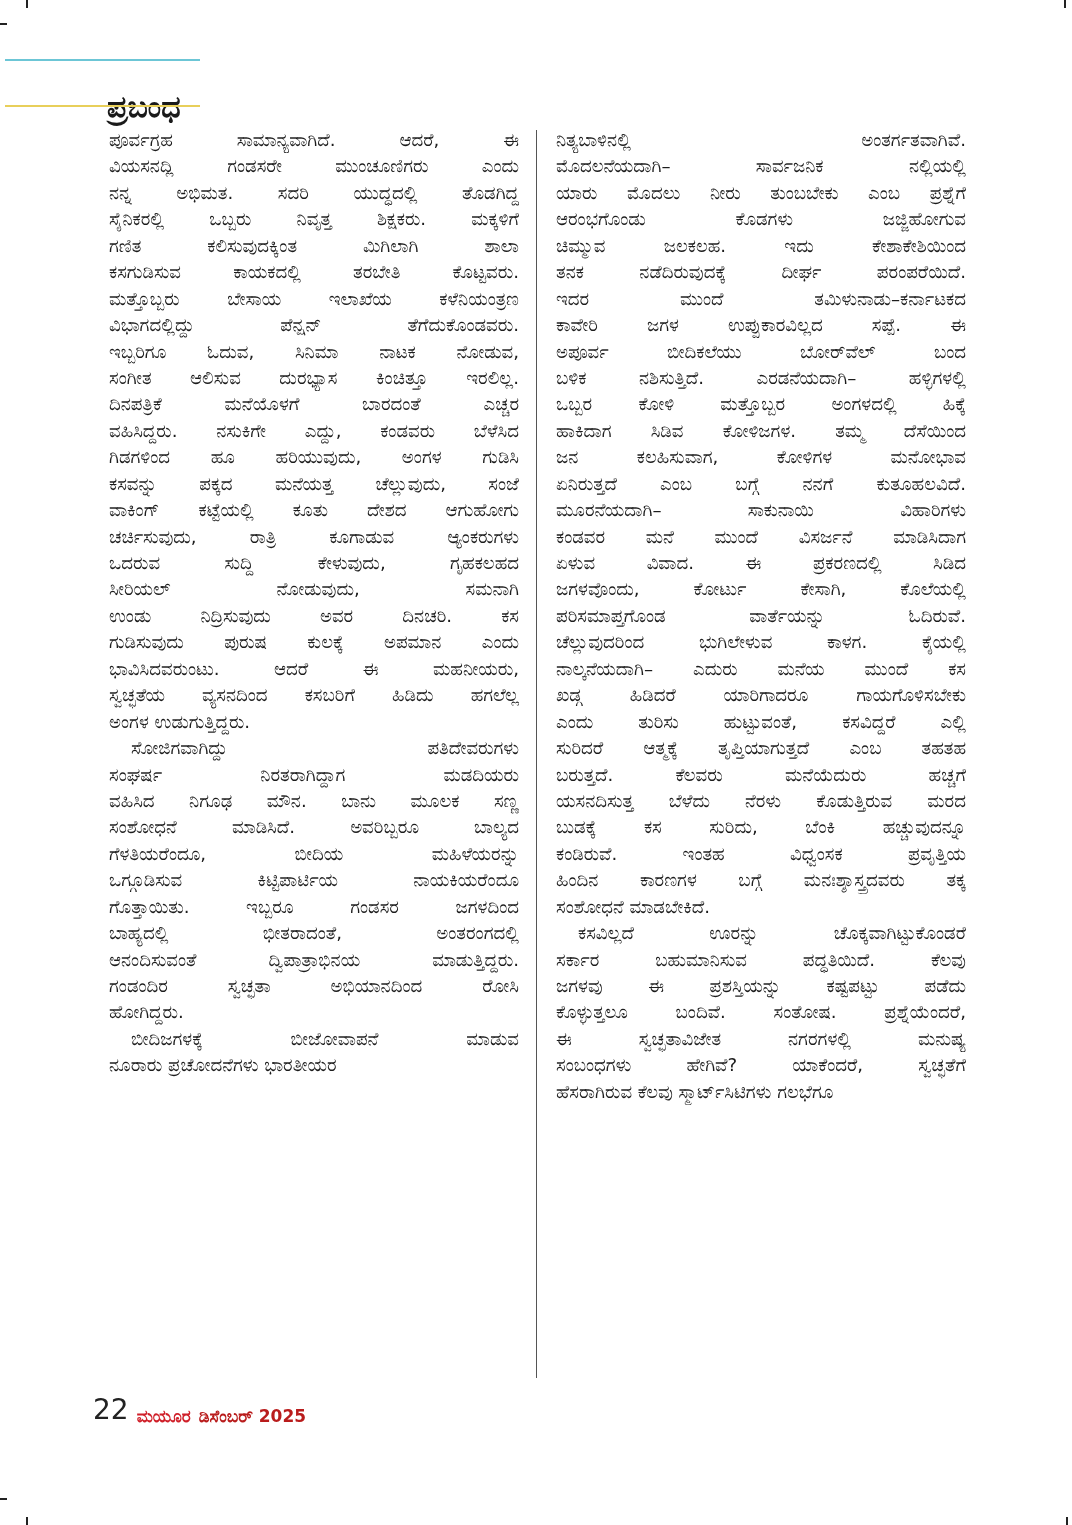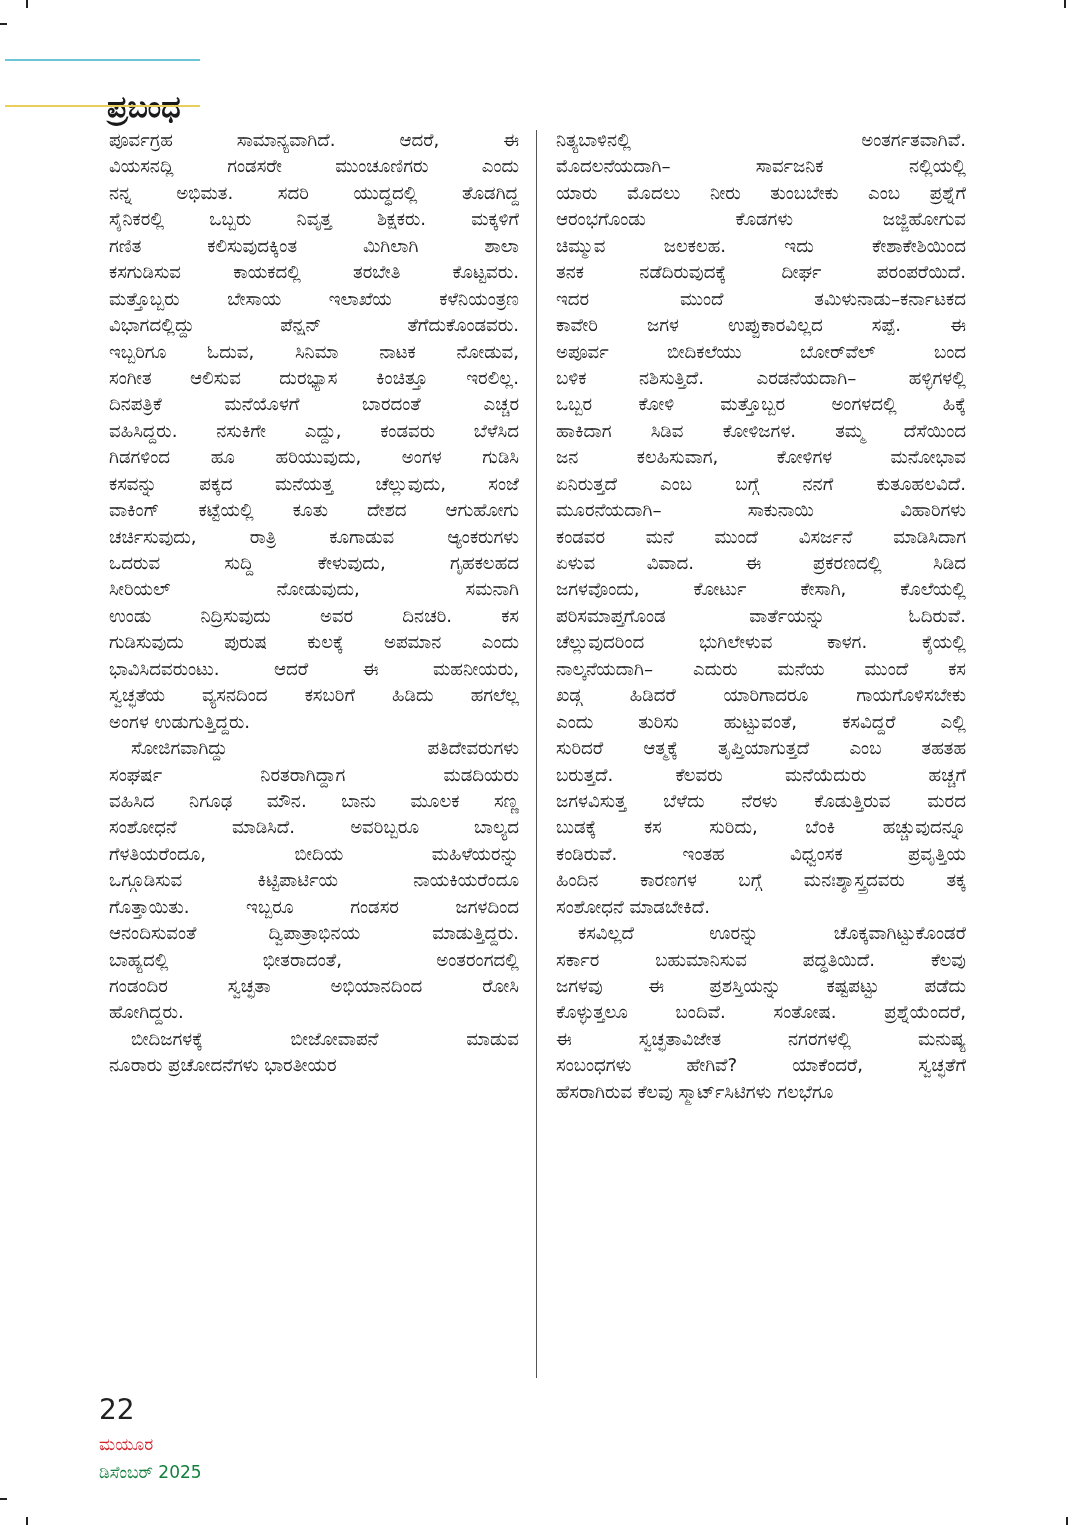--- a/index.html
+++ b/index.html
@@ -11,24 +11,24 @@
   .section-title { position: absolute; left: 107px; top: 63px; font-size: 30px; font-weight: bold;
                    color: #1a1a1a; line-height: 40px; margin-top: 24px; }
   .column { position: absolute; top: 127px; width: 410px; }
   .col-left { left: 109px; }
   .col-right { left: 556px; }
   .divider { position: absolute; left: 536px; top: 130px; width: 1px; height: 1248px; background: #555; }
   .line { display: block; font-size: 18.2px; line-height: 26.45px; height: 26.45px;
           text-align: justify; text-align-last: justify; white-space: nowrap; overflow: hidden; }
   .line.last { text-align-last: left; }
   .line.indent { padding-left: 22px; }
-  .footer { position: absolute; left: 99px; top: 1393px; display: flex; align-items: flex-start; gap: 8px; flex-direction: column; }
+  .footer { position: absolute; left: 93px; top: 1393px; display: flex; align-items: flex-end; gap: 8px; }
   .page-num { font-size: 28px; color: #222; }
-  .mag-name { font-size: 17px; font-weight: normal; color: #d0202a; }
-  .issue-date { font-size: 17px; color: #15803d; }
+  .mag-name { font-size: 17px; font-weight: bold; color: #d0202a; }
+  .issue-date { font-size: 17px; color: #b91c1c; font-weight: bold; }
 </style>
 </head>
 <body>
 
 <div class="crop" style="left:26px;top:0;width:2px;height:8px;"></div>
 <div class="crop" style="left:0;top:23px;width:7px;height:2px;"></div>
 <div class="crop" style="left:1064px;top:0;width:2px;height:8px;"></div>
 <div class="crop" style="left:0;top:1498px;width:7px;height:2px;"></div>
 <div class="crop" style="left:26px;top:1517px;width:2px;height:8px;"></div>
 <div class="crop" style="left:1066px;top:1517px;width:2px;height:8px;"></div>
@@ -61,22 +61,22 @@
     <span class="line">ಭಾವಿಸಿದವರುಂಟು. ಆದರೆ ಈ ಮಹನೀಯರು,</span>
     <span class="line">ಸ್ವಚ್ಛತೆಯ ವ್ಯಸನದಿಂದ ಕಸಬರಿಗೆ ಹಿಡಿದು ಹಗಲೆಲ್ಲ</span>
     <span class="line last">ಅಂಗಳ ಉಡುಗುತ್ತಿದ್ದರು.</span>
     <span class="line indent">ಸೋಜಿಗವಾಗಿದ್ದು ಪತಿದೇವರುಗಳು</span>
     <span class="line">ಸಂಘರ್ಷ ನಿರತರಾಗಿದ್ದಾಗ ಮಡದಿಯರು</span>
     <span class="line">ವಹಿಸಿದ ನಿಗೂಢ ಮೌನ. ಬಾನು ಮೂಲಕ ಸಣ್ಣ</span>
     <span class="line">ಸಂಶೋಧನೆ ಮಾಡಿಸಿದೆ. ಅವರಿಬ್ಬರೂ ಬಾಲ್ಯದ</span>
     <span class="line">ಗೆಳತಿಯರೆಂದೂ, ಬೀದಿಯ ಮಹಿಳೆಯರನ್ನು</span>
     <span class="line">ಒಗ್ಗೂಡಿಸುವ ಕಿಟ್ಟಿಪಾರ್ಟಿಯ ನಾಯಕಿಯರೆಂದೂ</span>
     <span class="line">ಗೊತ್ತಾಯಿತು. ಇಬ್ಬರೂ ಗಂಡಸರ ಜಗಳದಿಂದ</span>
+    <span class="line">ಬಾಹ್ಯದಲ್ಲಿ ಭೀತರಾದಂತೆ, ಅಂತರಂಗದಲ್ಲಿ</span>
     <span class="line">ಆನಂದಿಸುವಂತೆ ದ್ವಿಪಾತ್ರಾಭಿನಯ ಮಾಡುತ್ತಿದ್ದರು.</span>
-    <span class="line">ಬಾಹ್ಯದಲ್ಲಿ ಭೀತರಾದಂತೆ, ಅಂತರಂಗದಲ್ಲಿ</span>
     <span class="line">ಗಂಡಂದಿರ ಸ್ವಚ್ಛತಾ ಅಭಿಯಾನದಿಂದ ರೋಸಿ</span>
     <span class="line last">ಹೋಗಿದ್ದರು.</span>
     <span class="line indent">ಬೀದಿಜಗಳಕ್ಕೆ ಬೀಜೋವಾಪನೆ ಮಾಡುವ</span>
     <span class="line last">ನೂರಾರು ಪ್ರಚೋದನೆಗಳು ಭಾರತೀಯರ</span>
   </div>
 <div class="divider"></div>
 <div class="column col-right" id="col-right">
     <span class="line">ನಿತ್ಯಬಾಳಿನಲ್ಲಿ ಅಂತರ್ಗತವಾಗಿವೆ.</span>
     <span class="line">ಮೊದಲನೆಯದಾಗಿ– ಸಾರ್ವಜನಿಕ ನಲ್ಲಿಯಲ್ಲಿ</span>
     <span class="line">ಯಾರು ಮೊದಲು ನೀರು ತುಂಬಬೇಕು ಎಂಬ ಪ್ರಶ್ನೆಗೆ</span>
@@ -95,21 +95,21 @@
     <span class="line">ಕಂಡವರ ಮನೆ ಮುಂದೆ ವಿಸರ್ಜನೆ ಮಾಡಿಸಿದಾಗ</span>
     <span class="line">ಏಳುವ ವಿವಾದ. ಈ ಪ್ರಕರಣದಲ್ಲಿ ಸಿಡಿದ</span>
     <span class="line">ಜಗಳವೊಂದು, ಕೋರ್ಟು ಕೇಸಾಗಿ, ಕೊಲೆಯಲ್ಲಿ</span>
     <span class="line">ಪರಿಸಮಾಪ್ತಗೊಂಡ ವಾರ್ತೆಯನ್ನು ಓದಿರುವೆ.</span>
     <span class="line">ಚೆಲ್ಲುವುದರಿಂದ ಭುಗಿಲೇಳುವ ಕಾಳಗ. ಕೈಯಲ್ಲಿ</span>
     <span class="line">ನಾಲ್ಕನೆಯದಾಗಿ– ಎದುರು ಮನೆಯ ಮುಂದೆ ಕಸ</span>
     <span class="line">ಖಡ್ಗ ಹಿಡಿದರೆ ಯಾರಿಗಾದರೂ ಗಾಯಗೊಳಿಸಬೇಕು</span>
     <span class="line">ಎಂದು ತುರಿಸು ಹುಟ್ಟುವಂತೆ, ಕಸವಿದ್ದರೆ ಎಲ್ಲಿ</span>
     <span class="line">ಸುರಿದರೆ ಆತ್ಮಕ್ಕೆ ತೃಪ್ತಿಯಾಗುತ್ತದೆ ಎಂಬ ತಹತಹ</span>
     <span class="line">ಬರುತ್ತದೆ. ಕೆಲವರು ಮನೆಯೆದುರು ಹಚ್ಚಗೆ</span>
-    <span class="line">ಜಗಳವಿಸುತ್ತ ಬೆಳೆದು ನೆರಳು ಕೊಡುತ್ತಿರುವ ಮರದ</span>
+    <span class="line">ಯಸನದಿಸುತ್ತ ಬೆಳೆದು ನೆರಳು ಕೊಡುತ್ತಿರುವ ಮರದ</span>
     <span class="line">ಬುಡಕ್ಕೆ ಕಸ ಸುರಿದು, ಬೆಂಕಿ ಹಚ್ಚುವುದನ್ನೂ</span>
     <span class="line">ಕಂಡಿರುವೆ. ಇಂತಹ ವಿಧ್ವಂಸಕ ಪ್ರವೃತ್ತಿಯ</span>
     <span class="line">ಹಿಂದಿನ ಕಾರಣಗಳ ಬಗ್ಗೆ ಮನಃಶ್ಶಾಸ್ತ್ರದವರು ತಕ್ಕ</span>
     <span class="line last">ಸಂಶೋಧನೆ ಮಾಡಬೇಕಿದೆ.</span>
     <span class="line indent">ಕಸವಿಲ್ಲದೆ ಊರನ್ನು ಚೊಕ್ಕವಾಗಿಟ್ಟುಕೊಂಡರೆ</span>
     <span class="line">ಸರ್ಕಾರ ಬಹುಮಾನಿಸುವ ಪದ್ಧತಿಯಿದೆ. ಕೆಲವು</span>
     <span class="line">ಜಗಳವು ಈ ಪ್ರಶಸ್ತಿಯನ್ನು ಕಷ್ಟಪಟ್ಟು ಪಡೆದು</span>
     <span class="line">ಕೊಳ್ಳುತ್ತಲೂ ಬಂದಿವೆ. ಸಂತೋಷ. ಪ್ರಶ್ನೆಯೆಂದರೆ,</span>
     <span class="line">ಈ ಸ್ವಚ್ಛತಾವಿಜೇತ ನಗರಗಳಲ್ಲಿ ಮನುಷ್ಯ</span>
     <span class="line">ಸಂಬಂಧಗಳು ಹೇಗಿವೆ? ಯಾಕೆಂದರೆ, ಸ್ವಚ್ಛತೆಗೆ</span>

